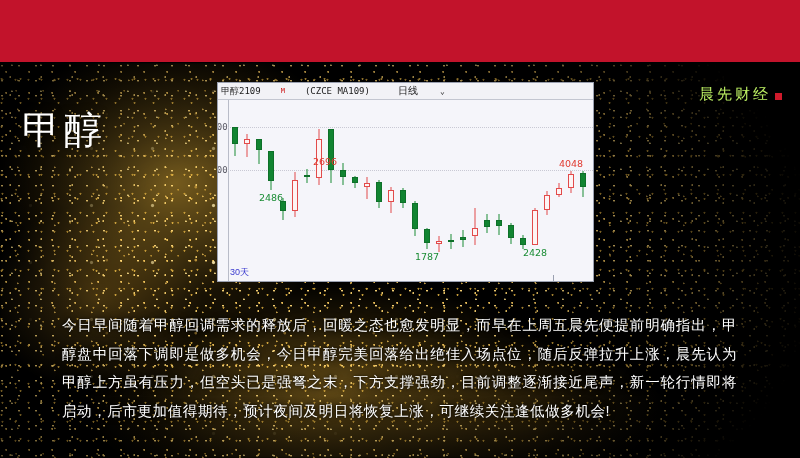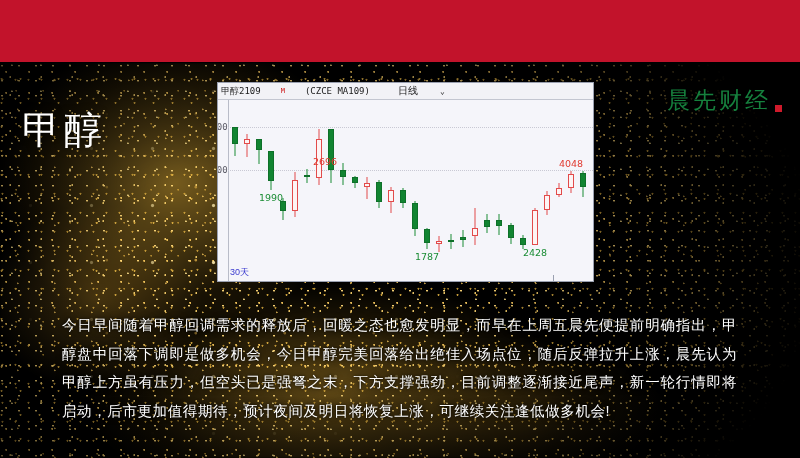--- a/index.html
+++ b/index.html
@@ -76,21 +76,21 @@
     z-index:6;
     margin-top:8px;
   }
 
   
   .brand {
     position:absolute; right:18px; top:22px;
     display:flex; align-items:flex-end; gap:4px; z-index:6;
   }
   .brand-text {
-    color:#15803d; font-size:23px; letter-spacing:3px;
+    color:#bef264; font-size:15px; letter-spacing:3px;
     text-shadow:0 0 8px rgba(0,0,0,.9);
   }
   .brand-dot { width:7px; height:7px; background:#cf1a2b; margin-bottom:4px; }
 
   
   .chart-widget {
     position:absolute; left:217px; top:19px; width:377px; height:200px;
     background:#f4f4f8; border:1px solid #9aa0b0; z-index:5;
     display:flex; flex-direction:column;
   }
@@ -291,21 +291,21 @@
         <div class="candle up" style="left: 349.52px; width: 6.96px; top: 0px; height: 182px;">
           <div class="wick" style="top: 70.8914px; height: 22.1486px;"></div>
           <div class="cbody" style="top: 73.9314px; height: 13.8971px;"></div>
         </div>
         <div class="candle down" style="left: 361.52px; width: 6.96px; top: 0px; height: 182px;">
           <div class="wick" style="top: 71.3257px; height: 25.1886px;"></div>
           <div class="cbody" style="top: 73.0629px; height: 13.8971px;"></div>
         </div>
         <div class="pt-label pt-high" style="left: 107px; top: 55.72px;">2696</div>
         <div class="pt-label pt-high" style="left: 353px; top: 57.8914px;">4048</div>
-        <div class="pt-label pt-low" style="left: 53px; top: 91.5657px;">1990</div>
+        <div class="pt-label pt-low" style="left: 53px; top: 91.5657px;">2486</div>
         <div class="pt-label pt-low" style="left: 209px; top: 151.497px;">1787</div>
         <div class="pt-label pt-low" style="left: 317px; top: 147.154px;">2428</div>
         <div class="x-tick" style="left: 335px;"></div>
       </div>
   </div>
 
   <div class="article">今日早间随着甲醇回调需求的释放后，回暖之态也愈发明显，而早在上周五晨先便提前明确指出，甲醇盘中回落下调即是做多机会，今日甲醇完美回落给出绝佳入场点位，随后反弹拉升上涨，晨先认为甲醇上方虽有压力，但空头已是强弩之末，下方支撑强劲，目前调整逐渐接近尾声，新一轮行情即将启动，后市更加值得期待，预计夜间及明日将恢复上涨，可继续关注逢低做多机会!</div>
 </div>
 
 </body></html>

